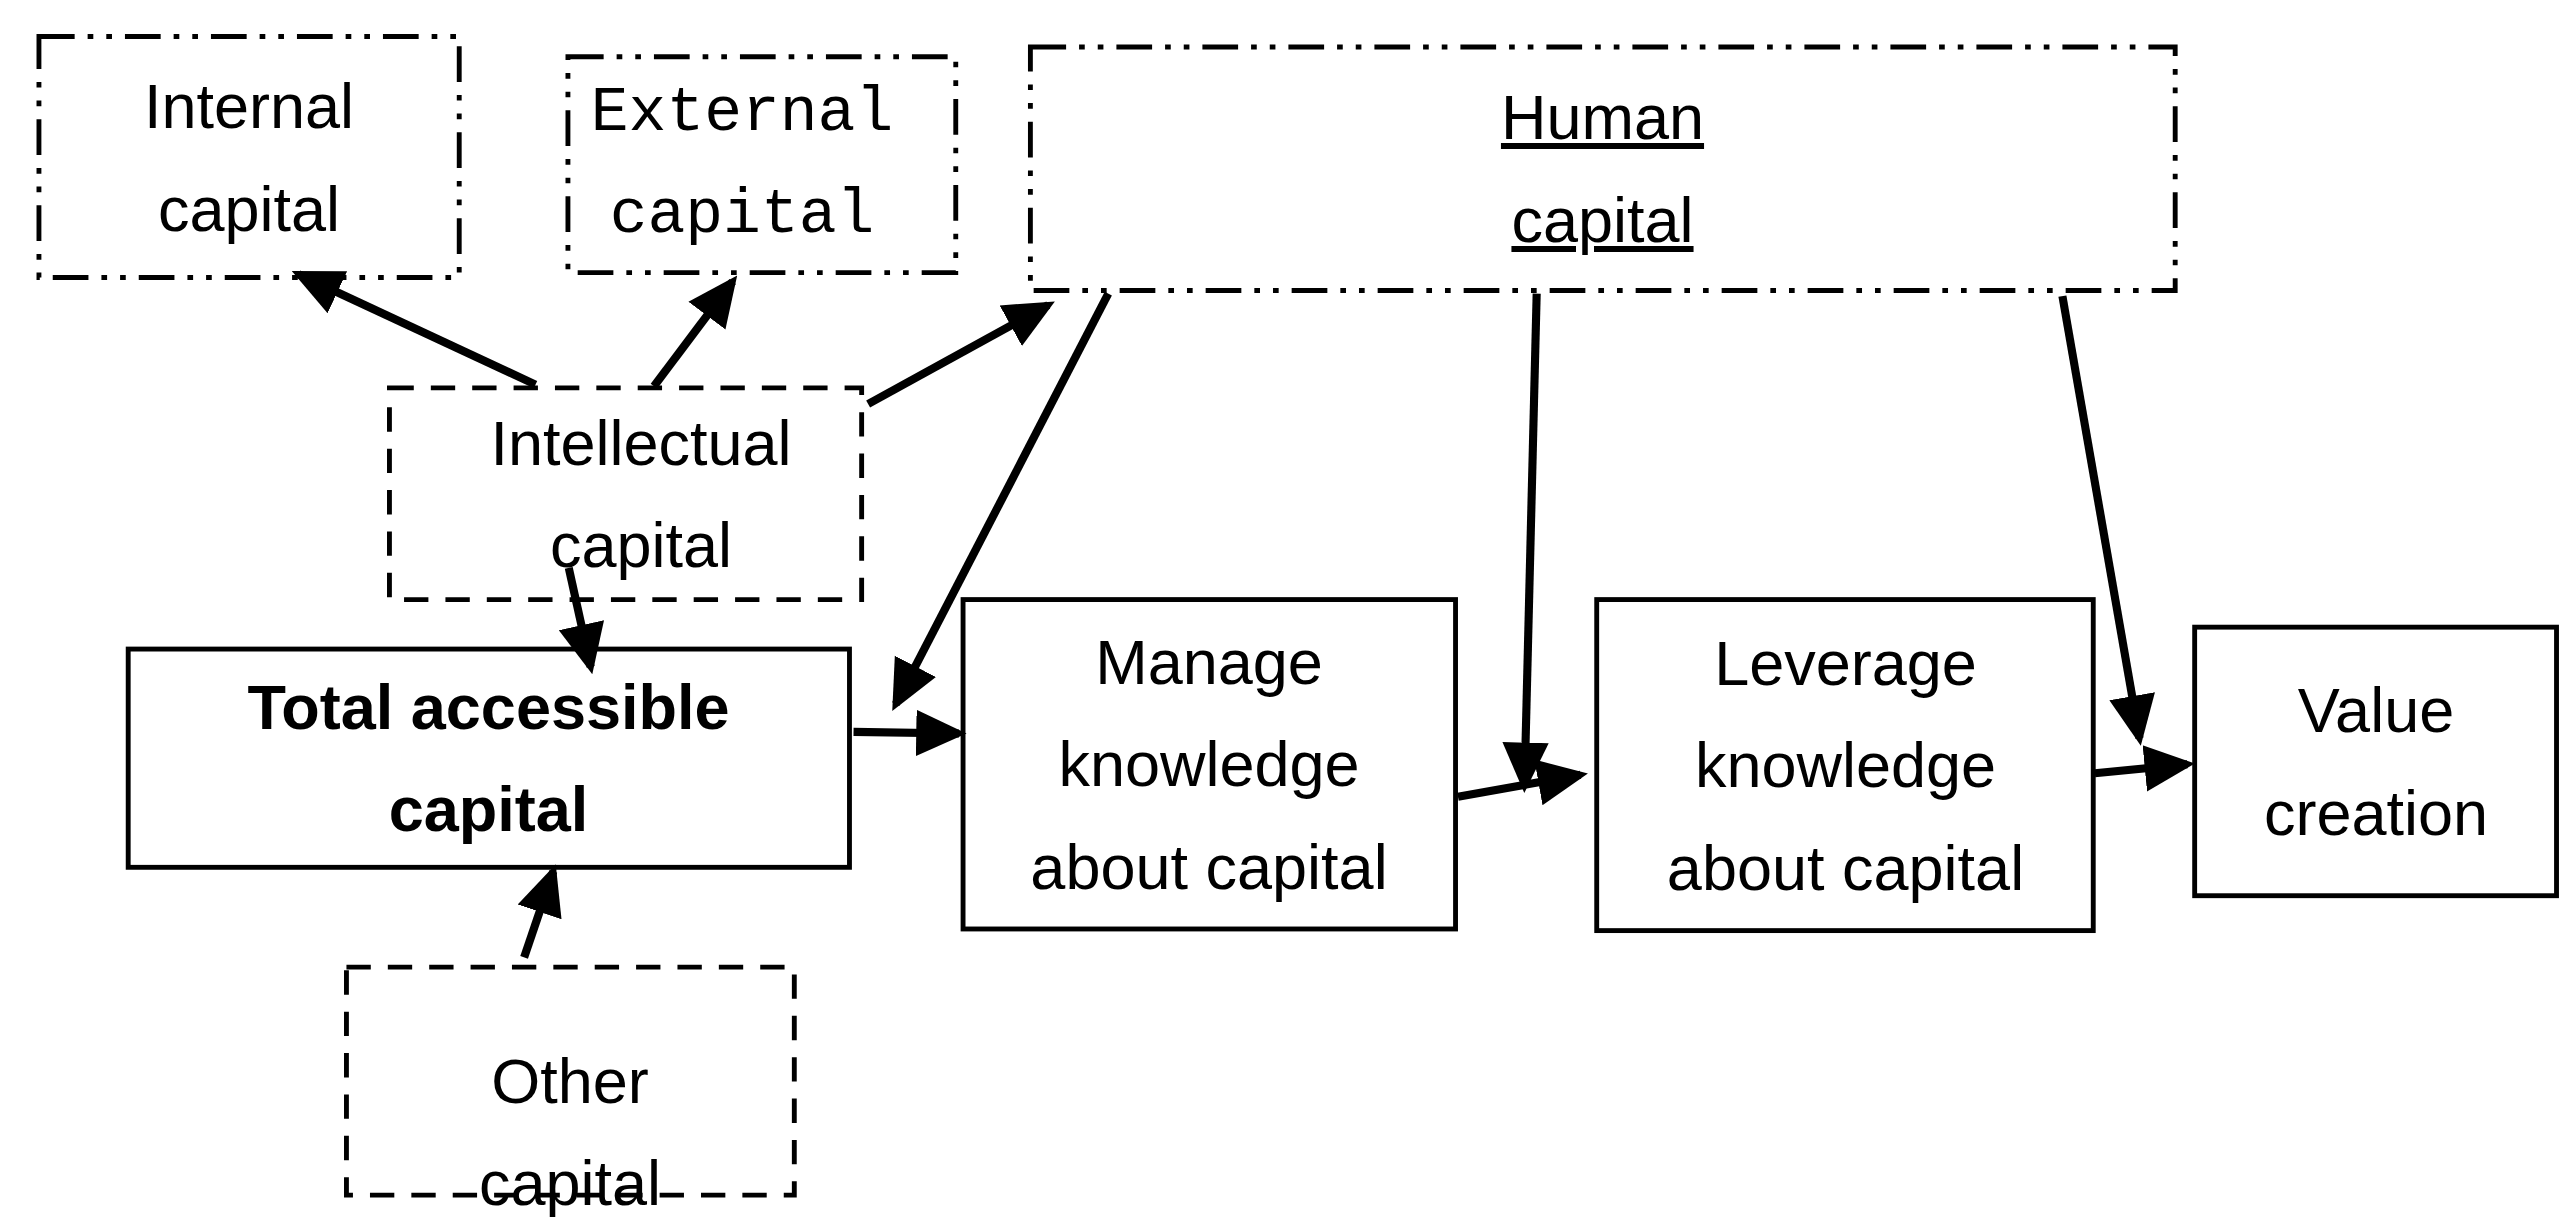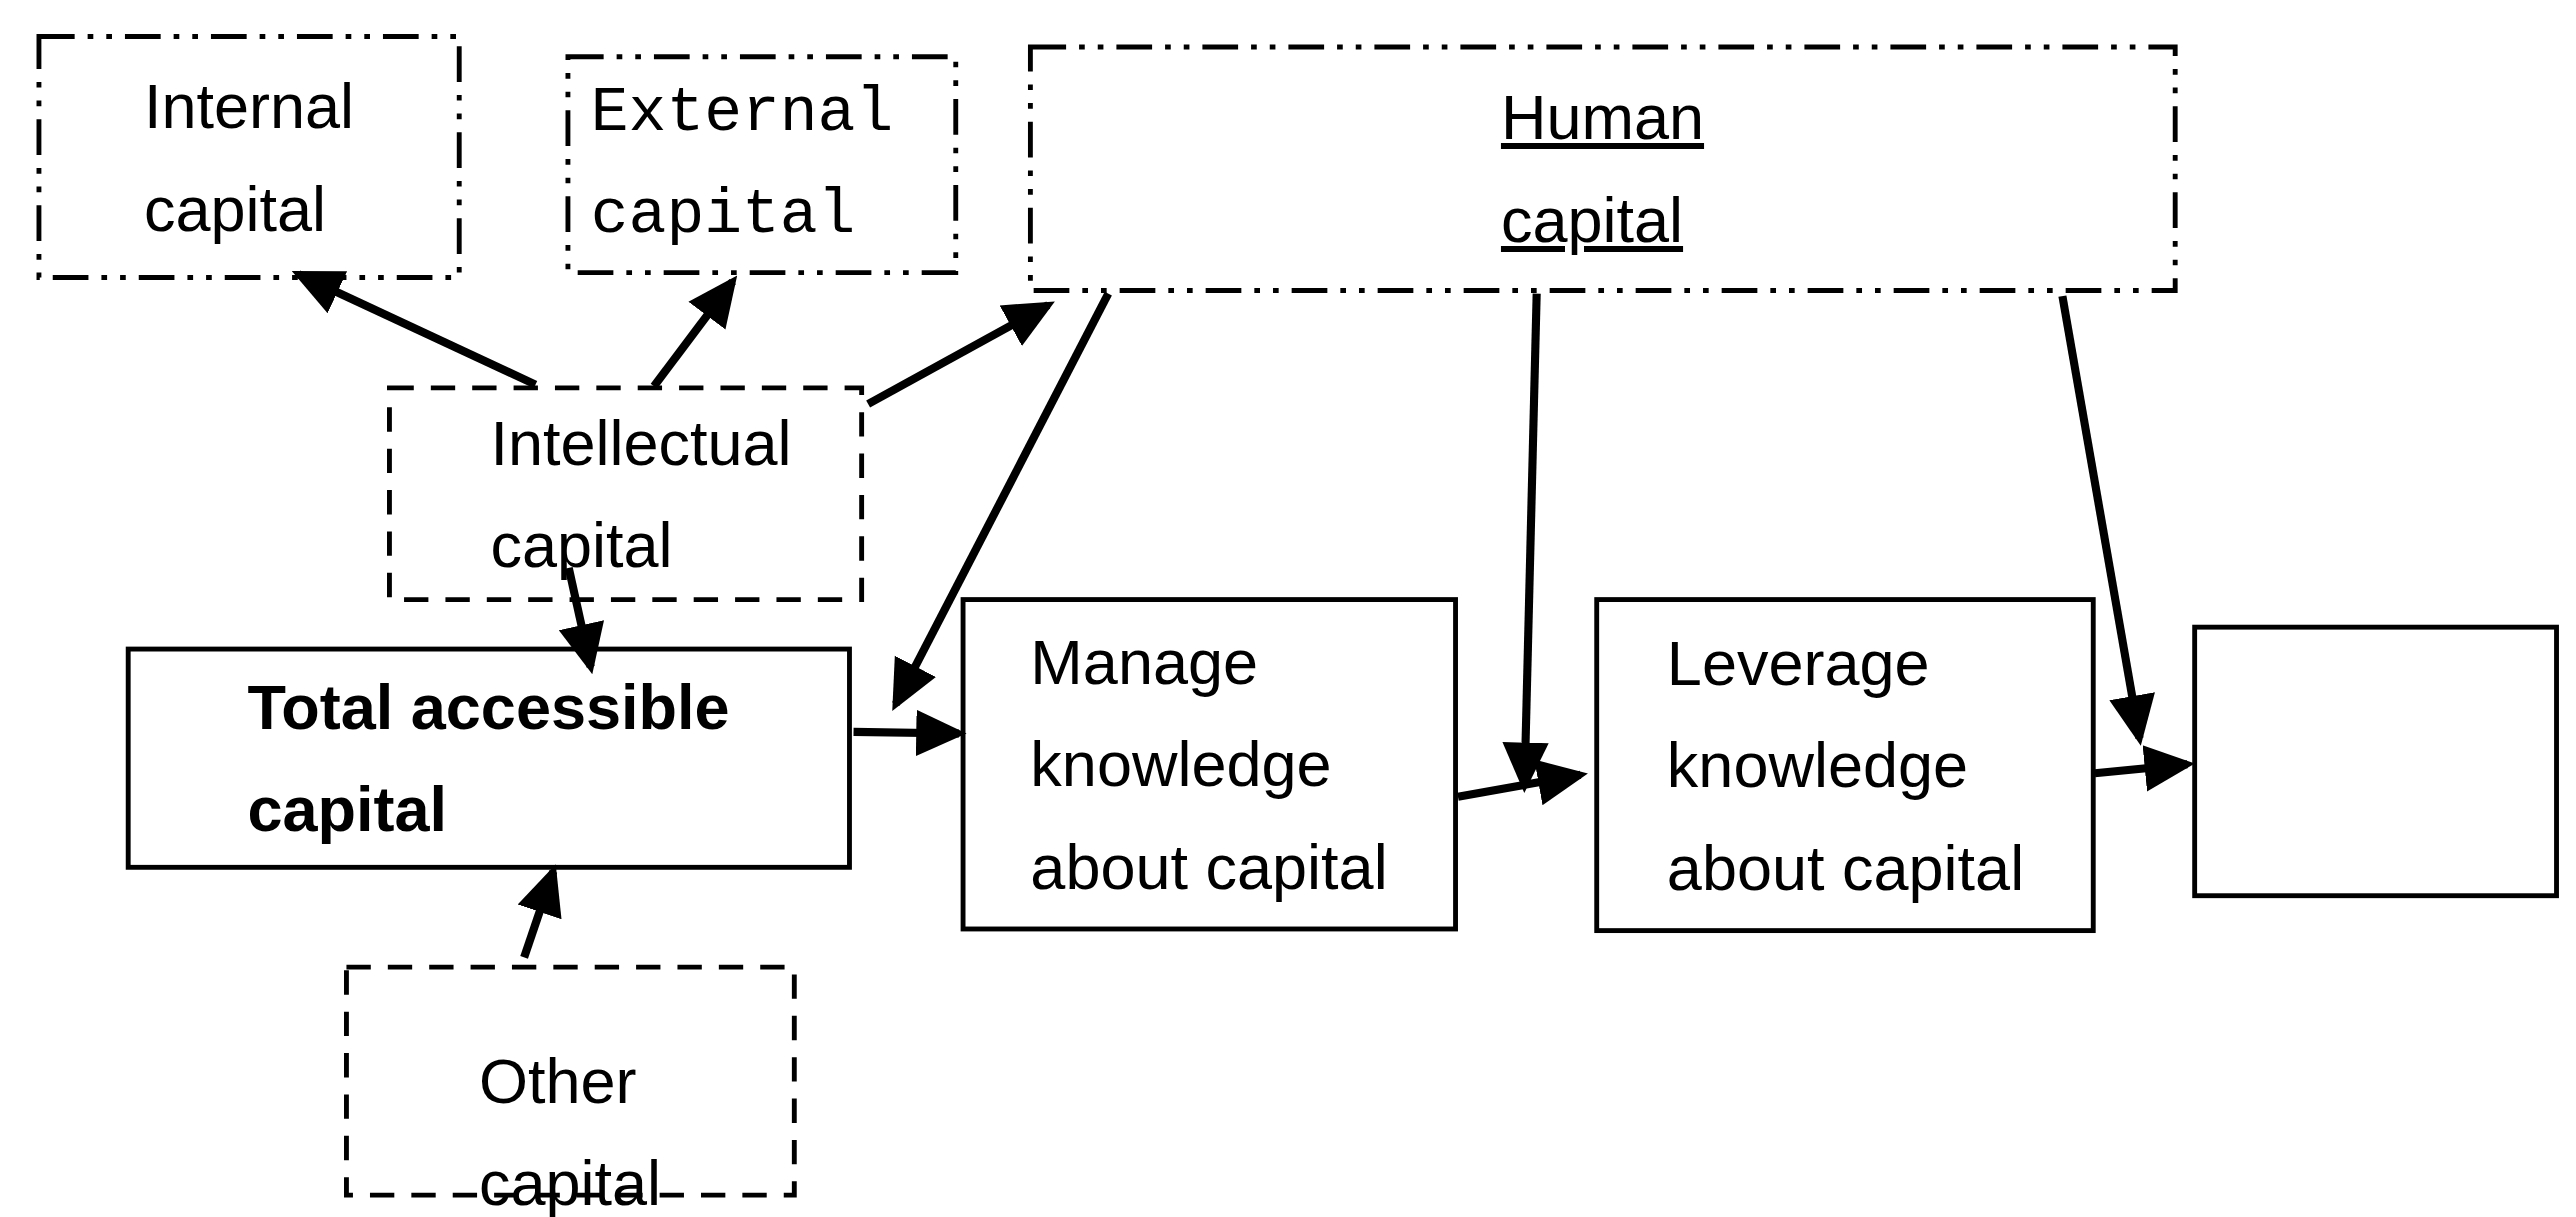--- a/index.html
+++ b/index.html
@@ -10,20 +10,21 @@
     background: #ffffff;
     overflow: hidden;
     font-family: "Liberation Sans", sans-serif;
   }
   .stage svg { position: absolute; left: 0; top: 0; }
   .box-label {
     position: absolute;
     display: flex;
     align-items: center;
     justify-content: center;
+    text-align: center;
     white-space: pre-line;
     font-size: 63px;
     line-height: 1.62;
     color: #000000;
     letter-spacing: 0px;
   }
 </style>
 </head>
 <body>
 
@@ -72,17 +73,19 @@
   <div class="box-label" style="left:405px;  top:388px;  width:472px;  height:212px;">Intellectual
 capital</div>
   <div class="box-label" style="left:128px;  top:649px;  width:721px;  height:218px;font-weight:bold;">Total accessible
 capital</div>
   <div class="box-label" style="left:963px; top:600px;  width:492px;  height:329px;">Manage
 knowledge
 about capital</div>
   <div class="box-label" style="left:1597px; top:600px;  width:497px;  height:331px;">Leverage
 knowledge
 about capital</div>
+  <div class="box-label" style="left:2195px; top:627px;  width:362px;  height:269px;">Value
+creation</div>
   <div class="box-label" style="left:346px;  top:1018px; width:448px;  height:228px;">Other
 capital</div>
 
 </div>
 
 
 </body></html>

